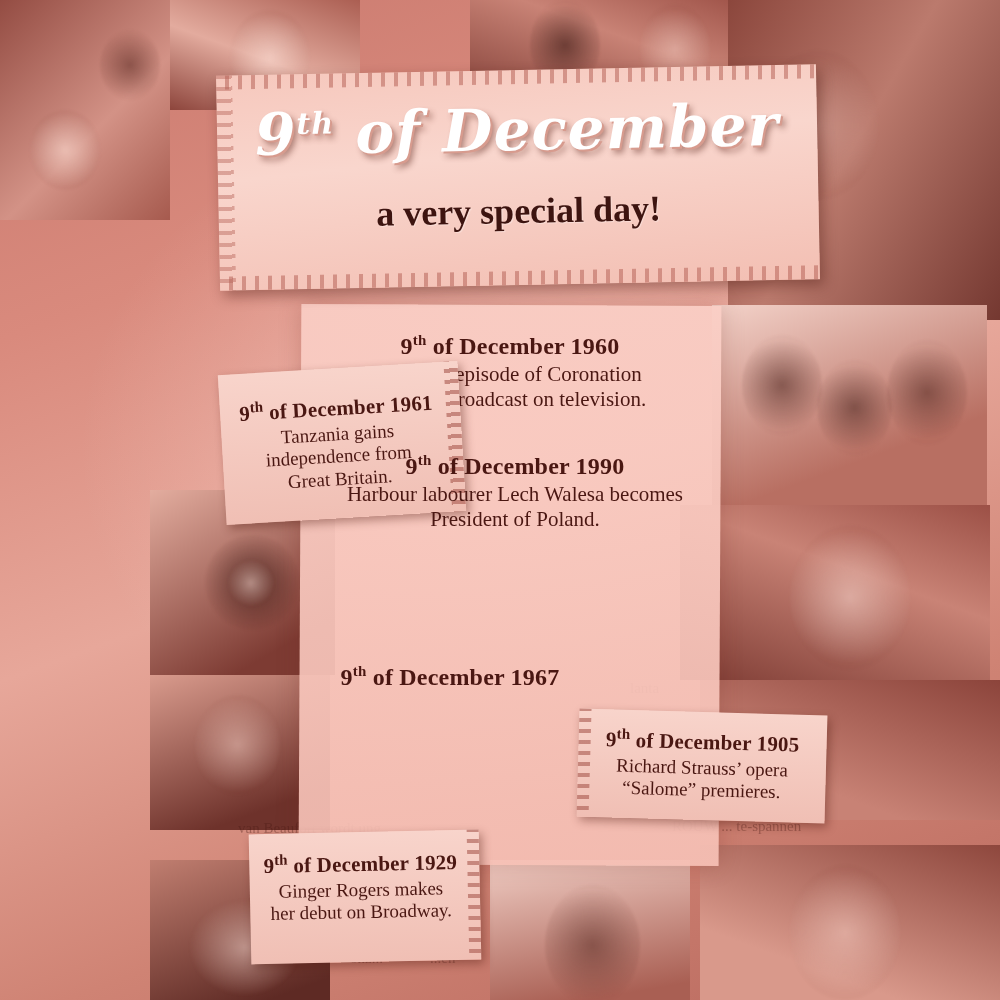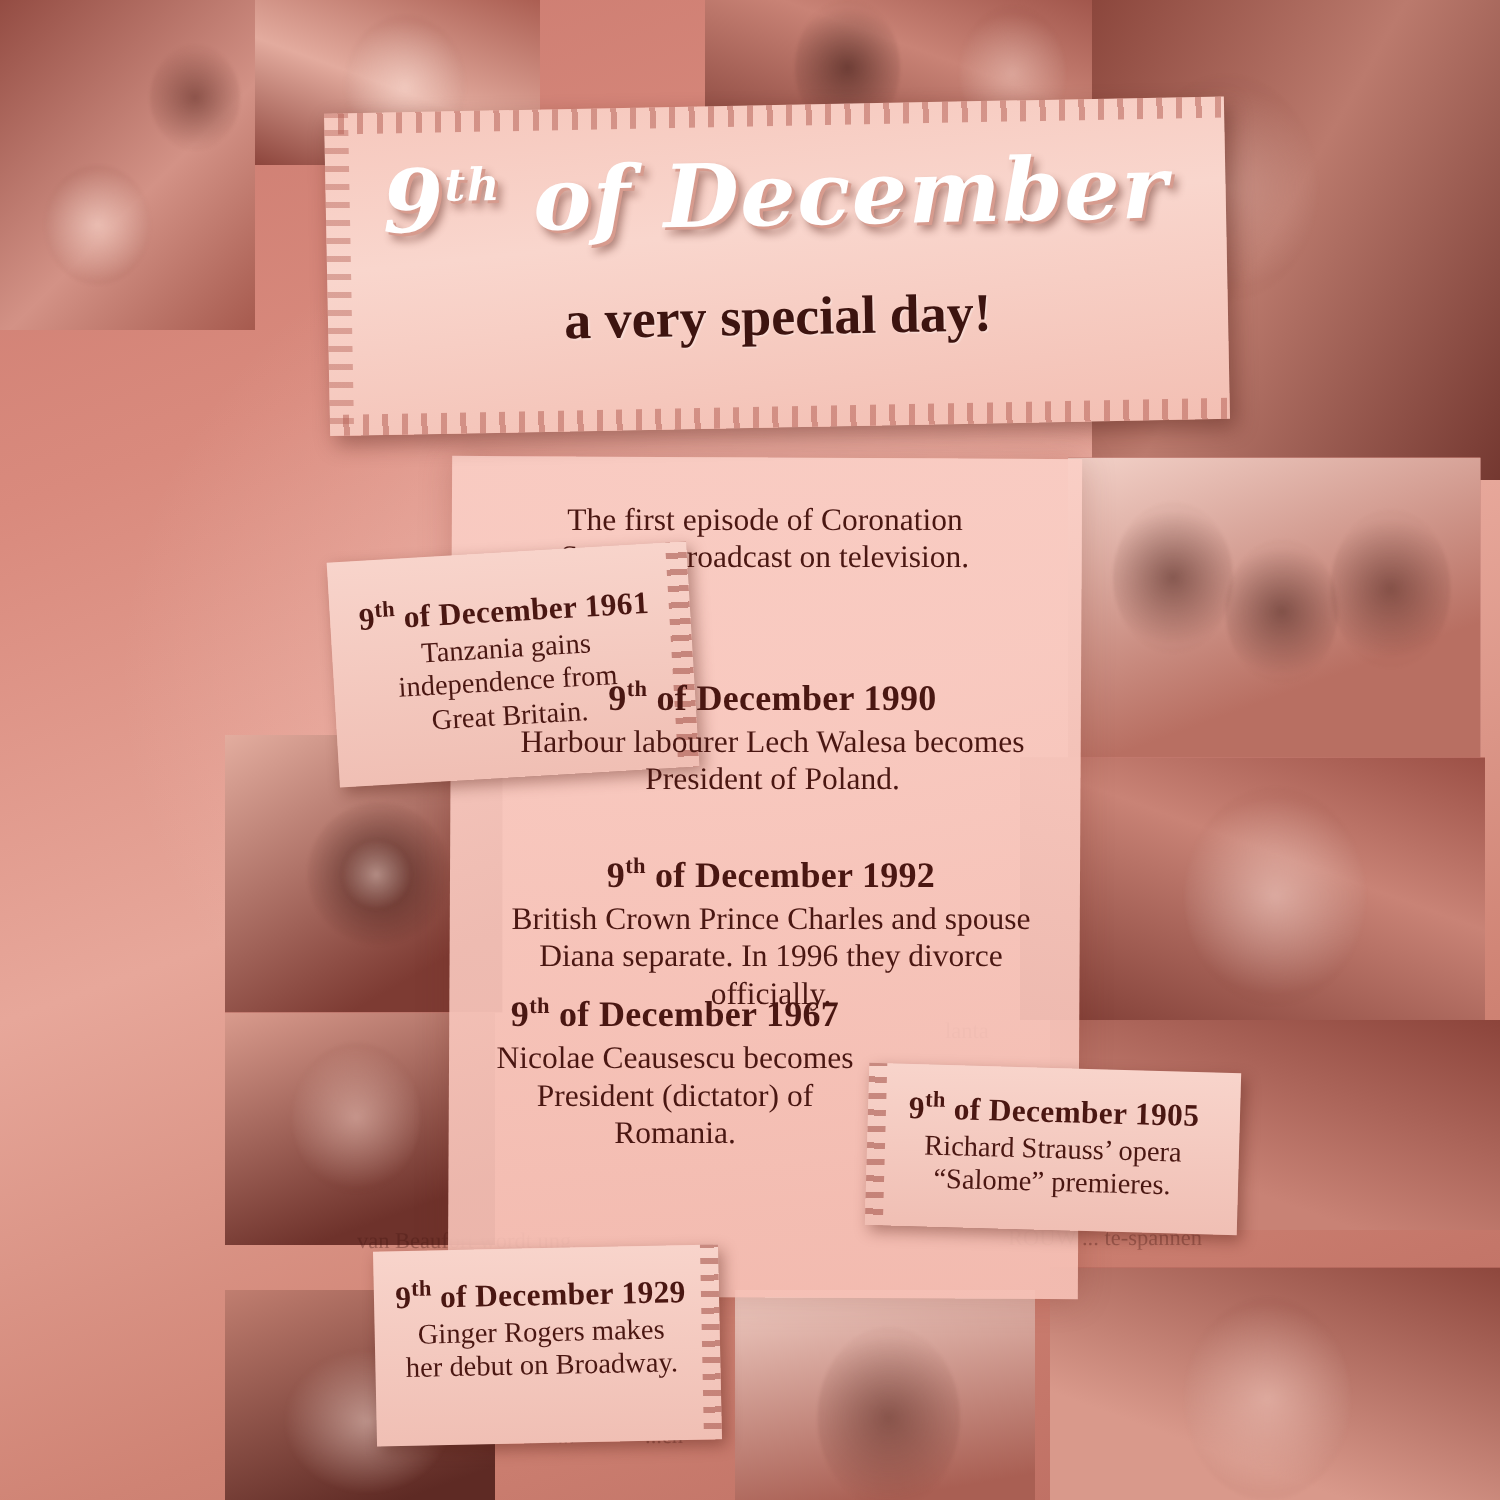--- a/index.html
+++ b/index.html
@@ -273,52 +273,48 @@
       <div class="edge-bottom"></div>
       <div class="edge-left"></div>
 
       <div id="title-main">
         <span>9</span><span class="sup">th</span><span> of December</span>
       </div>
       <div id="title-sub">a very special day!</div>
     </div>
 
     <div class="fact" style="left:330px; top:332px; width:360px;">
+      <div class="head">
+        <span>9</span><span class="sup">th</span><span> of December 1960</span>
+      </div>
       <div class="body" style="padding:0 28px;">The first episode of Coronation Street is broadcast on television.</div>
     </div>
 
     <div class="small-note" style="left:222px; top:368px; width:240px; height:150px; transform: rotate(-3.4deg);">
       <div class="notch" style="right:0; top:0; width:14px; height:100%;"></div>
       <div class="fact" style="left:0; top:26px; width:232px;">
         <div class="head">
           <span>9</span><span class="sup">th</span><span> of December 1961</span>
         </div>
         <div class="body" style="padding:0 22px;">Tanzania gains independence from Great Britain.</div>
       </div>
     </div>
 
     <div class="fact" style="left:335px; top:452px; width:360px;">
       <div class="head">
         <span>9</span><span class="sup">th</span><span> of December 1990</span>
       </div>
       <div class="body" style="padding:0 6px;">Harbour labourer Lech Walesa becomes President of Poland.</div>
     </div>
 
-    <div class="fact" style="left:330px; top:570px; width:368px;">
-      <div class="head">
-        <span>9</span><span class="sup">th</span><span> of December 1992</span>
-      </div>
-      <div class="body" style="padding:0 8px;">British Crown Prince Charles and spouse Diana separate. In 1996 they divorce officially.</div>
-    </div>
 
     <div class="fact" style="left:300px; top:663px; width:300px;">
       <div class="head">
         <span>9</span><span class="sup">th</span><span> of December 1967</span>
       </div>
-      <div class="body" style="padding:0 24px;">Nicolae Ceausescu becomes President (dictator) of Romania.</div>
     </div>
 
     <div class="small-note" style="left:578px; top:712px; width:248px; height:108px; transform: rotate(1.6deg);">
       <div class="notch" style="left:0; top:0; width:12px; height:100%;"></div>
       <div class="fact" style="left:8px; top:16px; width:232px;">
         <div class="head">
           <span>9</span><span class="sup">th</span><span> of December 1905</span>
         </div>
         <div class="body" style="padding:0 10px;">Richard Strauss’ opera “Salome” premieres.</div>
       </div>

